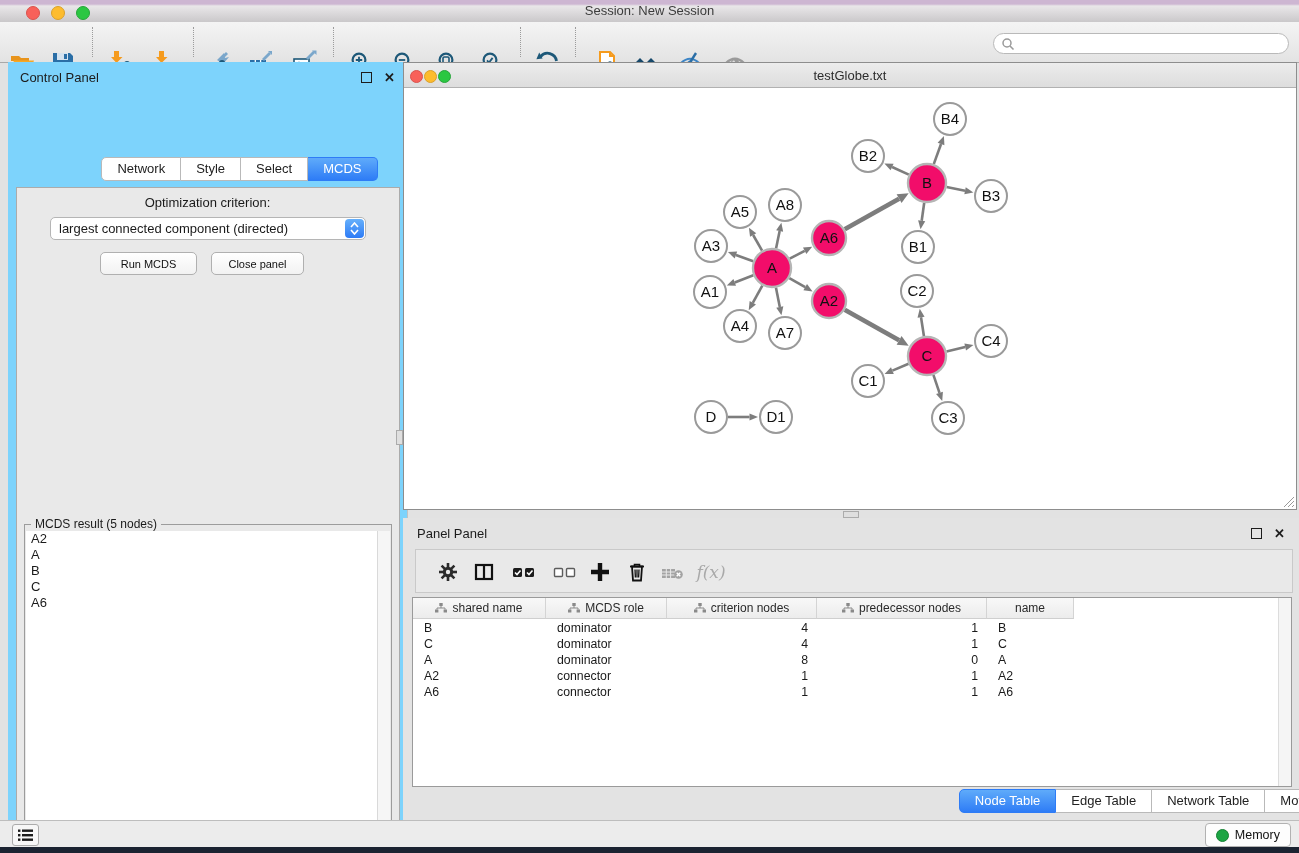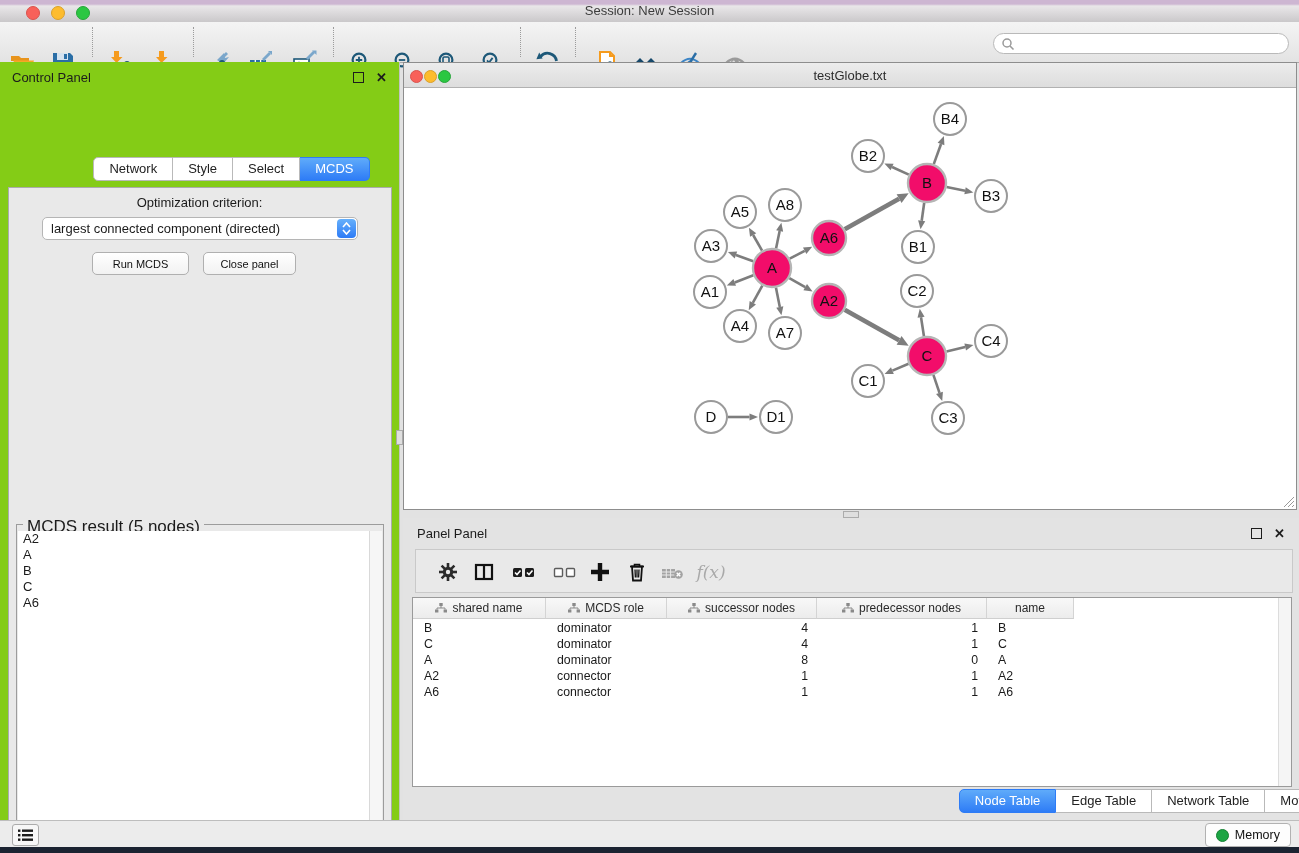--- a/index.html
+++ b/index.html
@@ -20,42 +20,42 @@
   
   #toolbar{left:0;top:22px;width:1299px;height:40px;
     background:linear-gradient(180deg,#f4f4f4,#e3e3e3);border-bottom:1px solid #a9a9a9;}
   .tbtn{position:absolute;top:27px;width:28px;height:28px;display:flex;align-items:center;justify-content:center;}
   .tsep{position:absolute;top:5px;height:30px;border-left:1px dotted #9b9b9b;width:0;}
   #search-box{position:absolute;left:993px;top:11px;width:296px;height:21px;background:#fff;
     border:1px solid #b9b9b9;border-radius:11px;display:flex;align-items:center;padding-left:7px;box-sizing:border-box;}
   #search-box input{border:none;outline:none;flex:1;font-size:12px;background:transparent;height:16px;padding:0 6px 0 4px;}
 
   
-  #control-panel{left:0;top:62px;width:399px;height:758px;background:#84cc16;border-right:1px solid #c2c2c2;}
+  #control-panel{left:8px;top:62px;width:399px;height:758px;background:#7dd3fc;border-right:1px solid #c2c2c2;}
   .panel-head{height:30px;display:flex;align-items:center;padding:0 12px;font-size:13px;color:#1c1c1c;}
   .panel-head .spacer{flex:1;}
   .float-ico{width:9px;height:9px;border:1.6px solid #1c1c1c;display:inline-block;margin-right:12px;}
   .close-ico{font-size:13px;font-weight:bold;color:#1c1c1c;line-height:9px;}
   .tabbar{display:flex;justify-content:center;margin-left:32px;}
   .tab{height:22px;line-height:22px;padding:0 15px;font-size:13px;background:#fff;border:1px solid #b9b9b9;
        border-left:none;color:#222;}
   .tab:first-child{border-left:1px solid #b9b9b9;border-radius:5px 0 0 5px;}
   .tab:last-child{border-radius:0 5px 5px 0;}
   .tab.active{background:linear-gradient(180deg,#5fabfa,#2e7cf6);border-color:#2e7cf6;color:#fff;}
   #cp-content{left:8px;top:125px;width:382px;height:675px;background:#e9e9e9;border:1px solid #ababab;}
   #opt-label{left:0;top:133px;width:399px;text-align:center;font-size:13px;}
   #criterion{left:42px;top:155px;width:316px;height:23px;background:#fff;border:1px solid #b5b5b5;border-radius:5px;
     display:flex;align-items:center;box-sizing:border-box;font-size:13px;}
   #criterion .val{flex:1;padding-left:8px;white-space:nowrap;}
   #criterion .stepper{width:19px;height:19px;margin-right:1px;border-radius:4px;
     background:linear-gradient(180deg,#66b0fb,#2d7bf6);display:flex;flex-direction:column;align-items:center;justify-content:center;gap:1px;}
   .btn{position:absolute;height:23px;background:linear-gradient(180deg,#ffffff,#f2f2f2);border:1px solid #b0b0b0;border-radius:5px;
     font-size:11px;display:flex;align-items:center;justify-content:center;box-sizing:border-box;color:#111;}
   #mcds-fieldset{left:16px;top:462px;width:366px;height:335px;border:1px solid #9c9c9c;}
-  #mcds-legend{position:absolute;top:-8px;left:6px;background:#e9e9e9;padding:0 4px;font-size:17px;}
+  #mcds-legend{position:absolute;top:-8px;left:6px;background:#e9e9e9;padding:0 4px;font-size:12px;}
   #mcds-list{position:absolute;left:1px;top:6px;width:364px;height:328px;background:#fff;}
   #mcds-scroll{position:absolute;right:0;top:0;width:13px;height:100%;background:#f6f6f6;border-left:1px solid #d9d9d9;box-sizing:border-box;}
   .mcds-item{font-size:13px;line-height:16px;padding-left:5px;}
 
   
   #network-window{left:403px;top:62px;width:894px;height:448px;background:#fff;border:1px solid #8d8d8d;box-sizing:border-box;}
   #nw-titlebar{position:absolute;left:0;top:0;width:100%;height:25px;
     background:linear-gradient(180deg,#ececec,#dddddd);border-bottom:1px solid #b1b1b1;box-sizing:border-box;}
   #nw-titlebar .title{width:100%;text-align:center;line-height:25px;font-size:13px;color:#2d2d2d;}
   #network-canvas{position:absolute;left:0;top:25px;width:892px;height:421px;background:#fff;}
@@ -527,21 +527,21 @@
           <svg width="12" height="10" viewBox="0 0 12 10">
             <g fill="#8a8a8a">
               <rect x="4.3" y="0" width="3.4" height="3"></rect>
               <rect x="0" y="6.5" width="3.4" height="3"></rect>
               <rect x="8.6" y="6.5" width="3.4" height="3"></rect>
             </g>
             <g stroke="#8a8a8a" stroke-width="1">
               <path d="M6 3v2M2 6.5V5h8v1.5" fill="none"></path>
             </g>
           </svg>
-          <span>successor nodes</span>
+          <span>criterion nodes</span>
         </div>
         <div class="hcell" style="width: 170px;">
           <svg width="12" height="10" viewBox="0 0 12 10">
             <g fill="#8a8a8a">
               <rect x="4.3" y="0" width="3.4" height="3"></rect>
               <rect x="0" y="6.5" width="3.4" height="3"></rect>
               <rect x="8.6" y="6.5" width="3.4" height="3"></rect>
             </g>
             <g stroke="#8a8a8a" stroke-width="1">
               <path d="M6 3v2M2 6.5V5h8v1.5" fill="none"></path>

